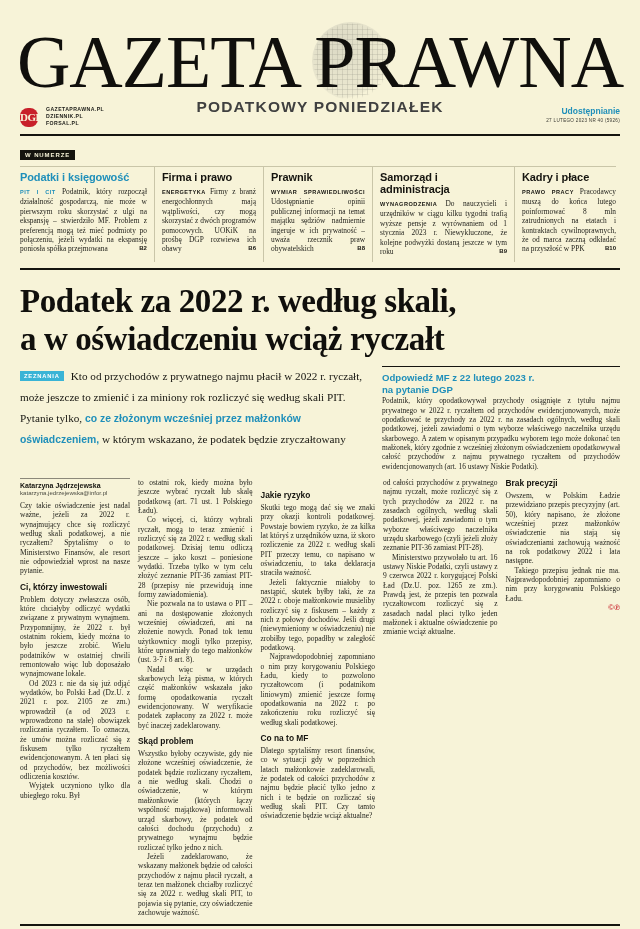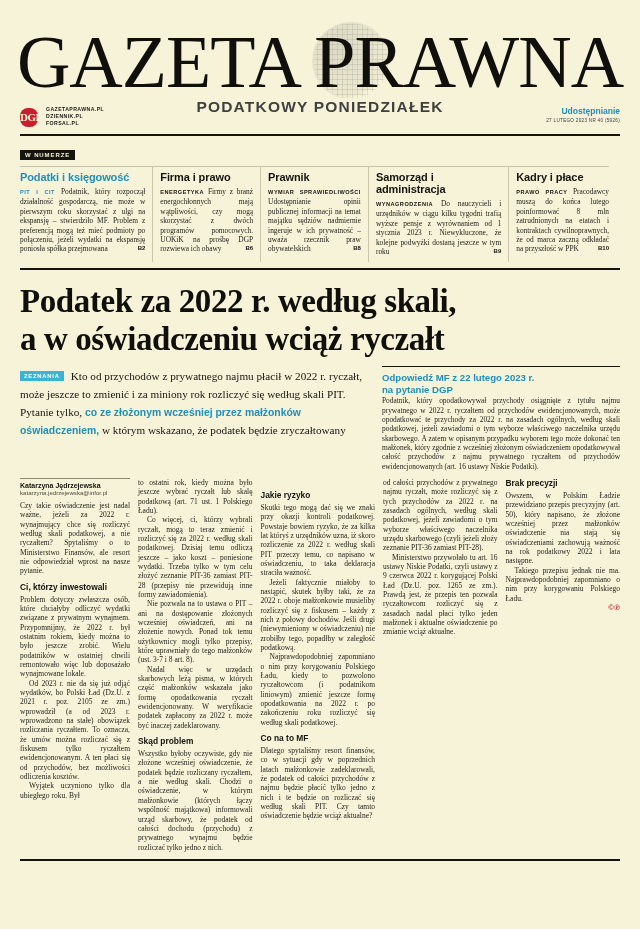--- a/index.html
+++ b/index.html
@@ -75,21 +75,21 @@
     font-family:"Liberation Sans", sans-serif;
     font-size:8.5px;font-weight:bold;color:#1f8fba;text-align:right;
   }
   .issue{
     position:absolute;right:0;top:12px;
     font-family:"Liberation Sans", sans-serif;
     font-size:4.6px;letter-spacing:.3px;color:#3a3a33;text-align:right;
   }
 
   
-  .wnum-wrap{margin:7px 31px 0 20px;}
+  .wnum-wrap{margin:7px 24px 0 20px;}
   .wnum-tag{
     display:inline-block;background:#15140f;color:#f7f3d8;
     font-family:"Liberation Sans", sans-serif;
     font-size:6px;font-weight:bold;letter-spacing:.9px;
     padding:2px 5px 2px 5px;
   }
   .wnum-grid{
     display:flex;margin-top:5px;
     border-top:1px solid #c9c5a8;
   }
@@ -133,21 +133,21 @@
   .lead-row{display:flex;margin:8px 20px 0 20px;}
   .lead-left{flex:0 0 352px;}
   .lead-spacer{flex:0 0 10px;}
   .lead-right{flex:1 1 auto;border-top:1.5px solid #15140f;padding-top:5px;}
   .tag-blue{
     display:inline-block;background:#3ab4d6;color:#fff;
     font-family:"Liberation Sans", sans-serif;
     font-size:5.8px;font-weight:bold;letter-spacing:.8px;
     padding:2px 4px;vertical-align:2px;margin-right:3px;
   }
-  .lead-text{font-size:11.2px;line-height:15px;color:#15140f;}
+  .lead-text{font-size:11.2px;line-height:21px;color:#15140f;}
   .lead-text b{font-family:"Liberation Sans", sans-serif;font-weight:bold;color:#1f8fba;font-size:10.4px;}
   .box-title{
     font-family:"Liberation Sans", sans-serif;font-weight:bold;
     font-size:9.6px;line-height:12px;color:#1f8fba;
   }
   .box-body{font-size:7.4px;line-height:9.3px;text-align:justify;color:#23231d;}
 
   
   .art1{display:flex;margin:7px 20px 0 20px;gap:8px;}
   .col{flex:1 1 0;box-sizing:border-box;}
@@ -290,20 +290,21 @@
     <div class="col">
       <div class="body-text">
         <p class="first">to ostatni rok, kiedy można było jeszcze wybrać ryczałt lub skalę podatkową (art. 71 ust. 1 Polskiego Ładu).</p>
         <p>Co więcej, ci, którzy wybrali ryczałt, mogą to teraz zmienić i rozliczyć się za 2022 r. według skali podatkowej. Dzisiaj temu odliczą jeszcze – jako koszt – poniesione wydatki. Trzeba tylko w tym celu złożyć zeznanie PIT-36 zamiast PIT-28 (przepisy nie przewidują inne formy zawiadomienia).</p>
         <p>Nie pozwala na to ustawa o PIT – ani na dostępowanie złożonych wcześniej oświadczeń, ani na złożenie nowych. Ponad tok temu użytkownicy mogli tylko przepisy, które uprawniały do tego małżonków (ust. 3-7 i 8 art. 8).</p>
         <p>Nadal więc w urzędach skarbowych leżą pisma, w których część małżonków wskazała jako formę opodatkowania ryczałt ewidencjonowany. W weryfikacie podatek zapłacony za 2022 r. może być inaczej zadeklarowany.</p>
       </div>
       <div class="sub">Skąd problem</div>
       <div class="body-text">
         <p class="first">Wszystko byłoby oczywiste, gdy nie złożone wcześniej oświadczenie, że podatek będzie rozliczany ryczałtem, a nie według skali. Chodzi o oświadczenie, w którym małżonkowie (których łączy wspólność majątkowa) informowali urząd skarbowy, że podatek od całości dochodu (przychodu) z prywatnego wynajmu będzie rozliczać tylko jedno z nich.</p>
+        <p>Jeżeli zadeklarowano, że wskazany małżonek będzie od całości przychodów z najmu płacił ryczałt, a teraz ten małżonek chciałby rozliczyć się za 2022 r. według skali PIT, to pojawia się pytanie, czy oświadczenie zachowuje ważność.</p>
       </div>
     </div>
 
     <div class="col">
       <div class="sub" style="margin-top:12px">Jakie ryzyko</div>
       <div class="body-text">
         <p class="first">Skutki tego mogą dać się we znaki przy okazji kontroli podatkowej. Powstaje bowiem ryzyko, że za kilka lat któryś z urzędników uzna, iż skoro rozliczenie za 2022 r. według skali PIT przeczy temu, co napisano w oświadczeniu, to taka deklaracja straciła ważność.</p>
         <p>Jeżeli faktycznie miałoby to nastąpić, skutek byłby taki, że za 2022 r. oboje małżonkowie musieliby rozliczyć się z fiskusem – każdy z nich z połowy dochodów. Jeśli drugi (niewymieniony w oświadczeniu) nie zrobiłby tego, popadłby w zaległość podatkową.</p>
         <p>Najprawdopodobniej zapomniano o nim przy korygowaniu Polskiego Ładu, kiedy to pozwolono ryczałtowcom (i podatnikom liniowym) zmienić jeszcze formę opodatkowania na 2022 r. po zakończeniu roku rozliczyć się według skali podatkowej.</p>
       </div>

